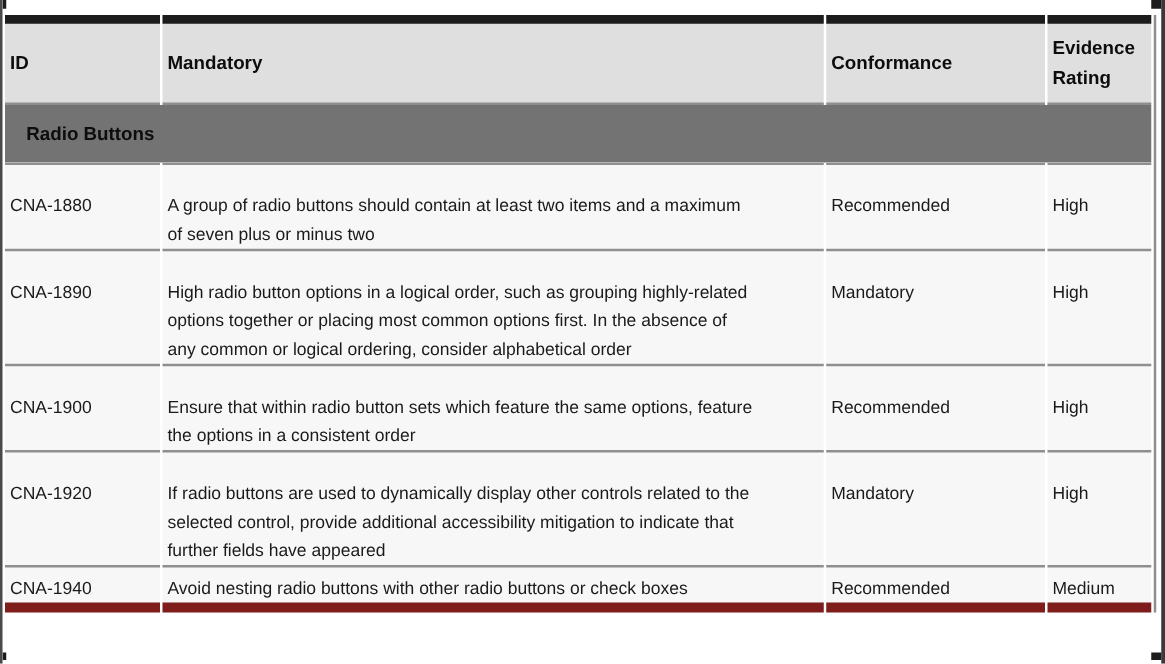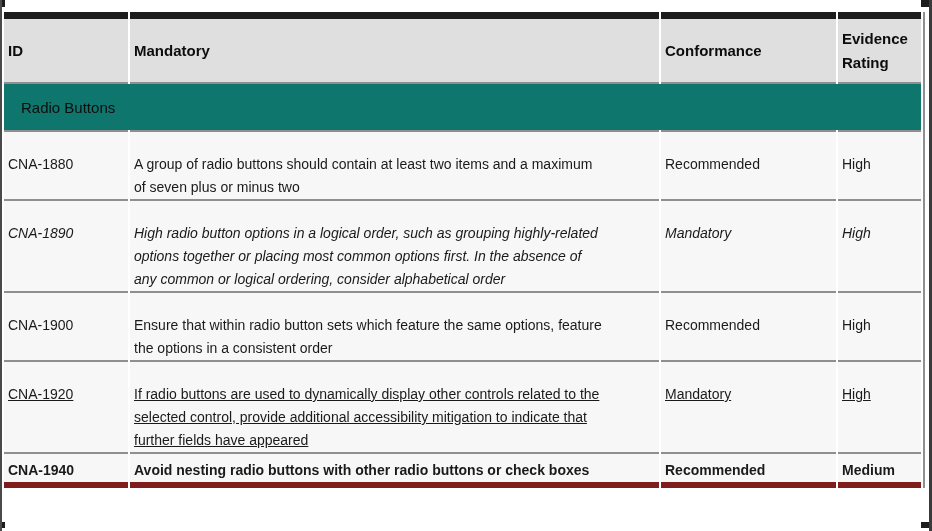--- a/index.html
+++ b/index.html
@@ -50,44 +50,44 @@
     line-height: 24px;
   }
 
   td {
     font-size: 14px;
     color: #1a1a1a;
     padding: 0 0 0 4px;
   }
 
   tr.section-row td {
-    background: #0f766e;
+    background: #737373;
     height: 46px;
     vertical-align: middle;
-    font-weight: normal;
+    font-weight: bold;
     font-size: 15px;
     color: #0d0d0d;
     padding-left: 17px;
   }
 
   tr.data-row td {
     background: #f7f7f7;
     border-top: 2px solid #8f8f8f;
     vertical-align: top;
     padding-top: 21px;
     line-height: 23px;
     white-space: pre;
   }
 
   tr.rh68 td { height: 68px; }
-  tr.rh84 td { height: 84px; font-style: italic; }
+  tr.rh84 td { height: 84px; }
   tr.rh63 td { height: 63px; }
   tr.rh38 td { height: 38px; }
-  tr.rh85 td { height: 85px; text-decoration: underline; }
-  tr.rh34 td { height: 34px; padding-top: 5px; border-bottom: 6px solid #7f1d1d; font-weight: bold; }
+  tr.rh85 td { height: 85px; }
+  tr.rh34 td { height: 34px; padding-top: 5px; border-bottom: 8px solid #7f1d1d; }
 
   
   .fill { position: absolute; background: #1c1c1c; }
   .fill-tl { top: 0;    left: 0;     width: 3px;  height: 7px; }
   .fill-tr { top: 0;    left: 919px; width: 10px; height: 7px; }
   .fill-bl { top: 522px; left: 0;     width: 3px;  height: 6px; }
   .fill-br { top: 522px; left: 919px; width: 10px; height: 6px; }
 </style>
 </head>
 <body>

